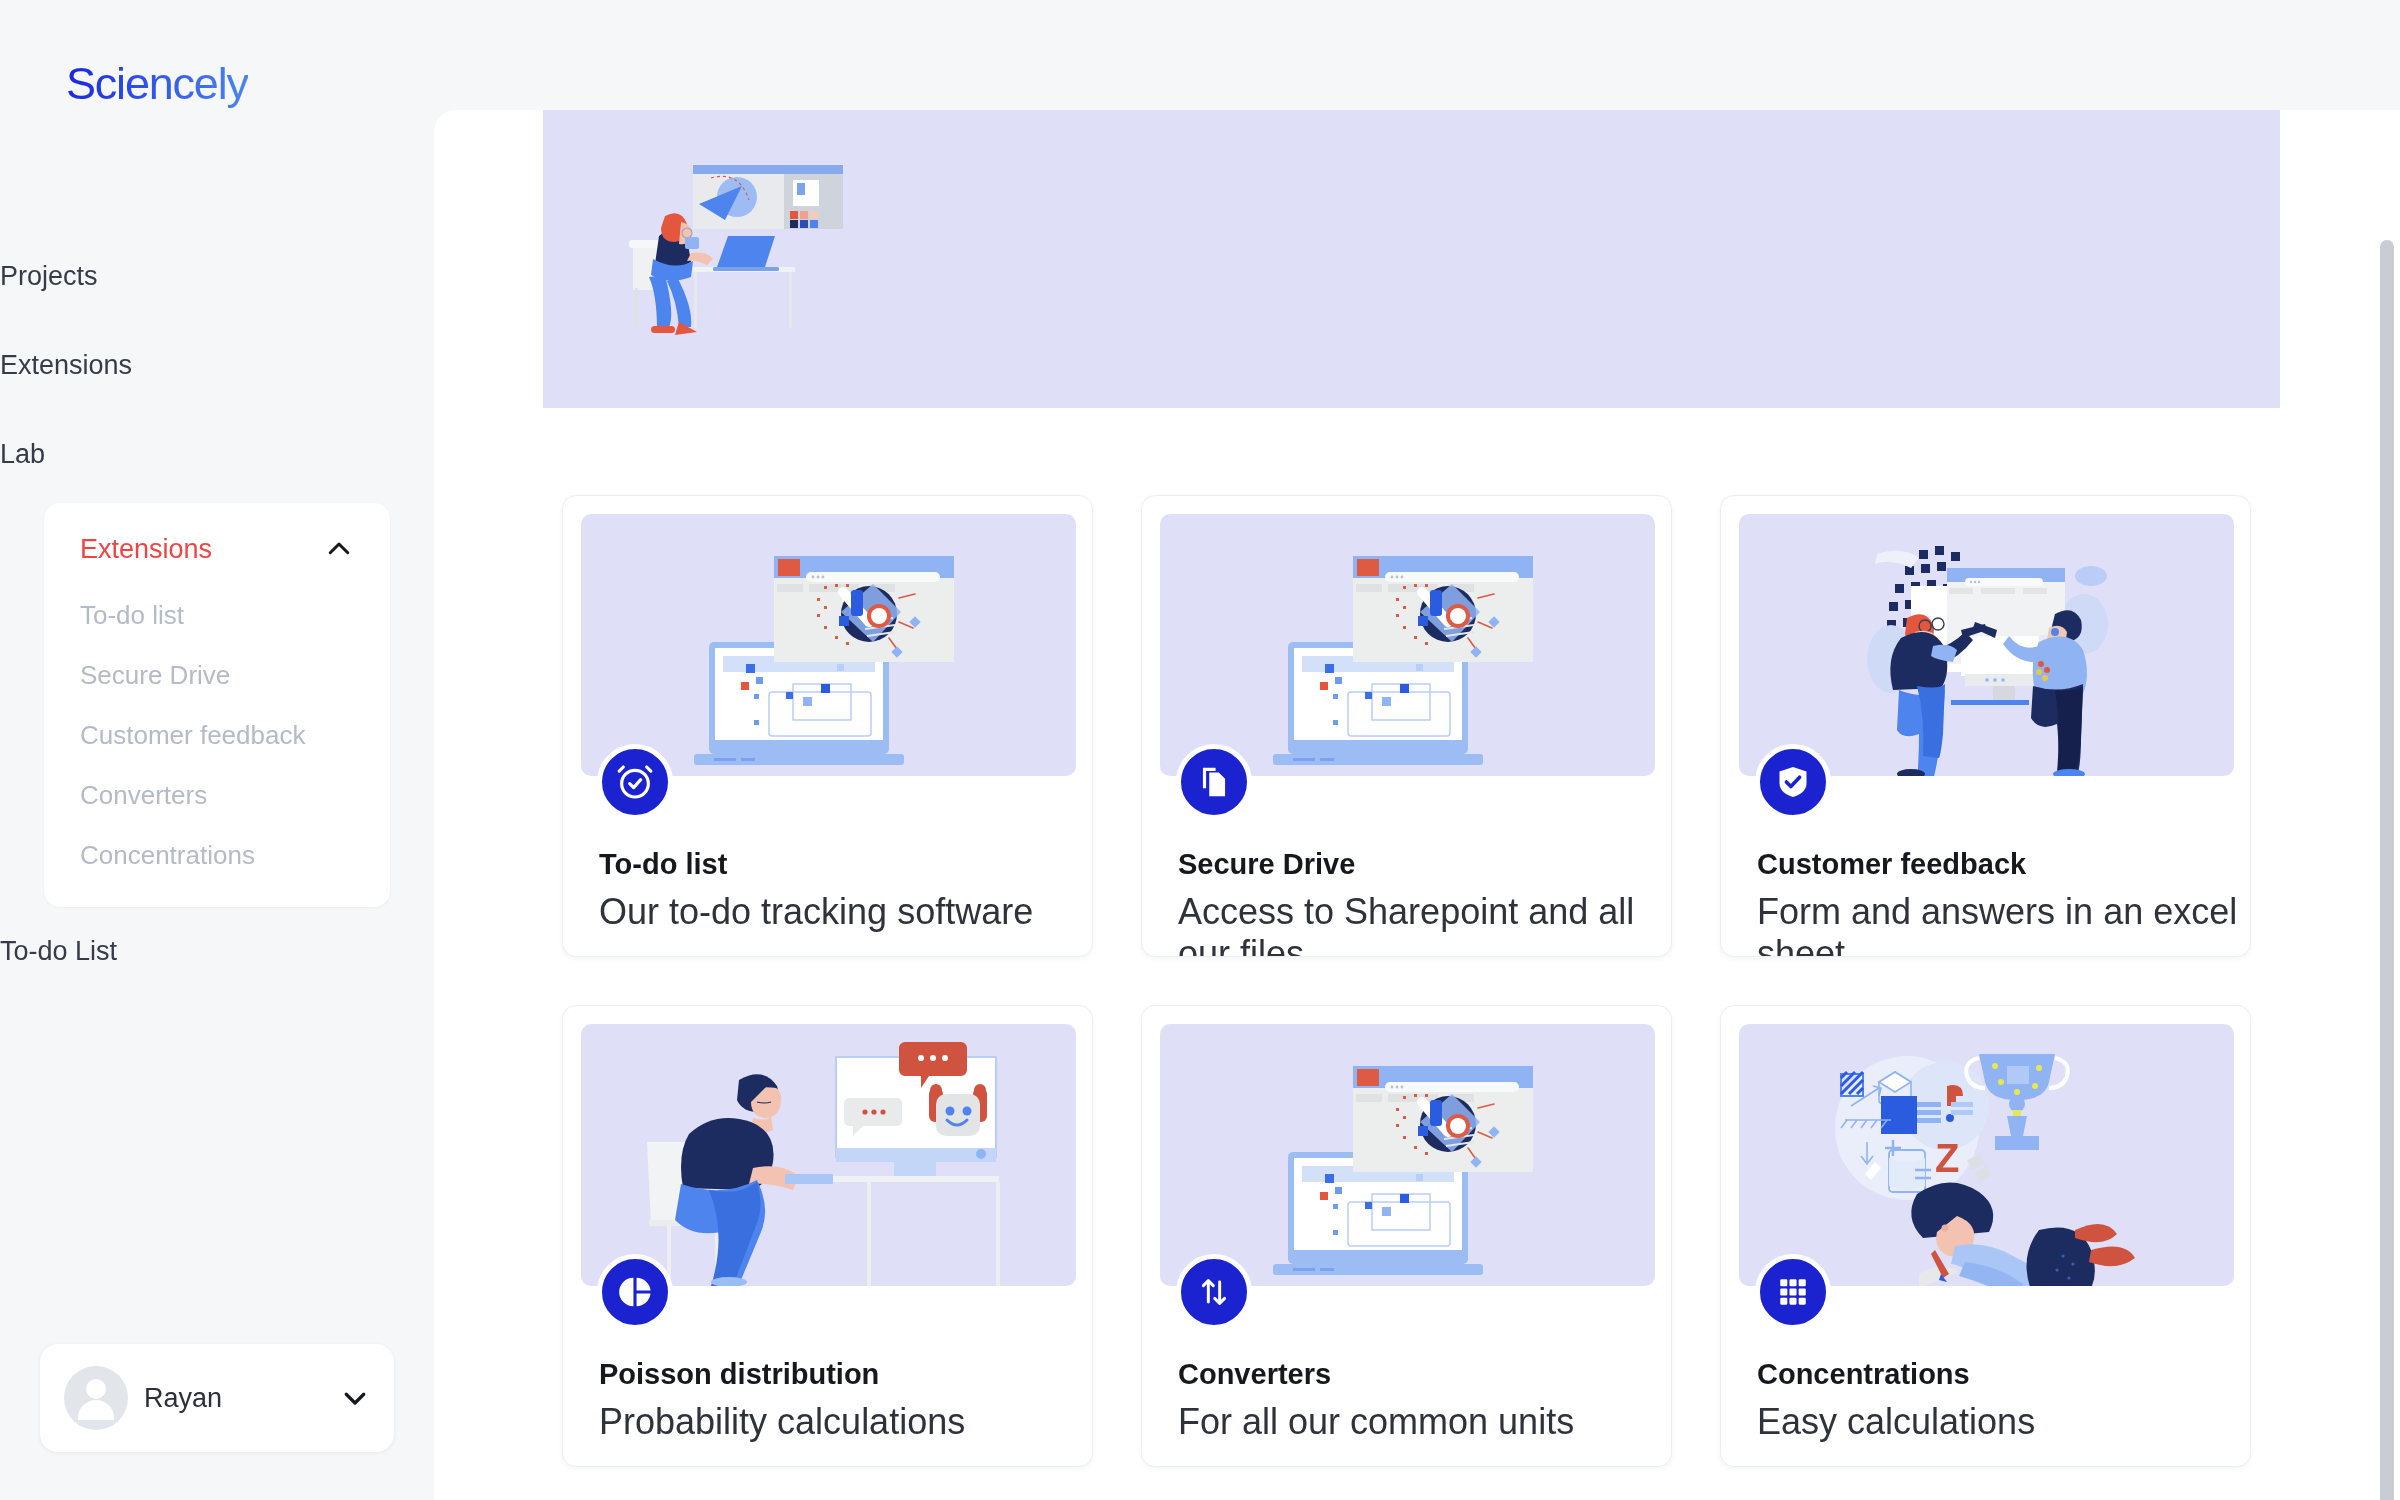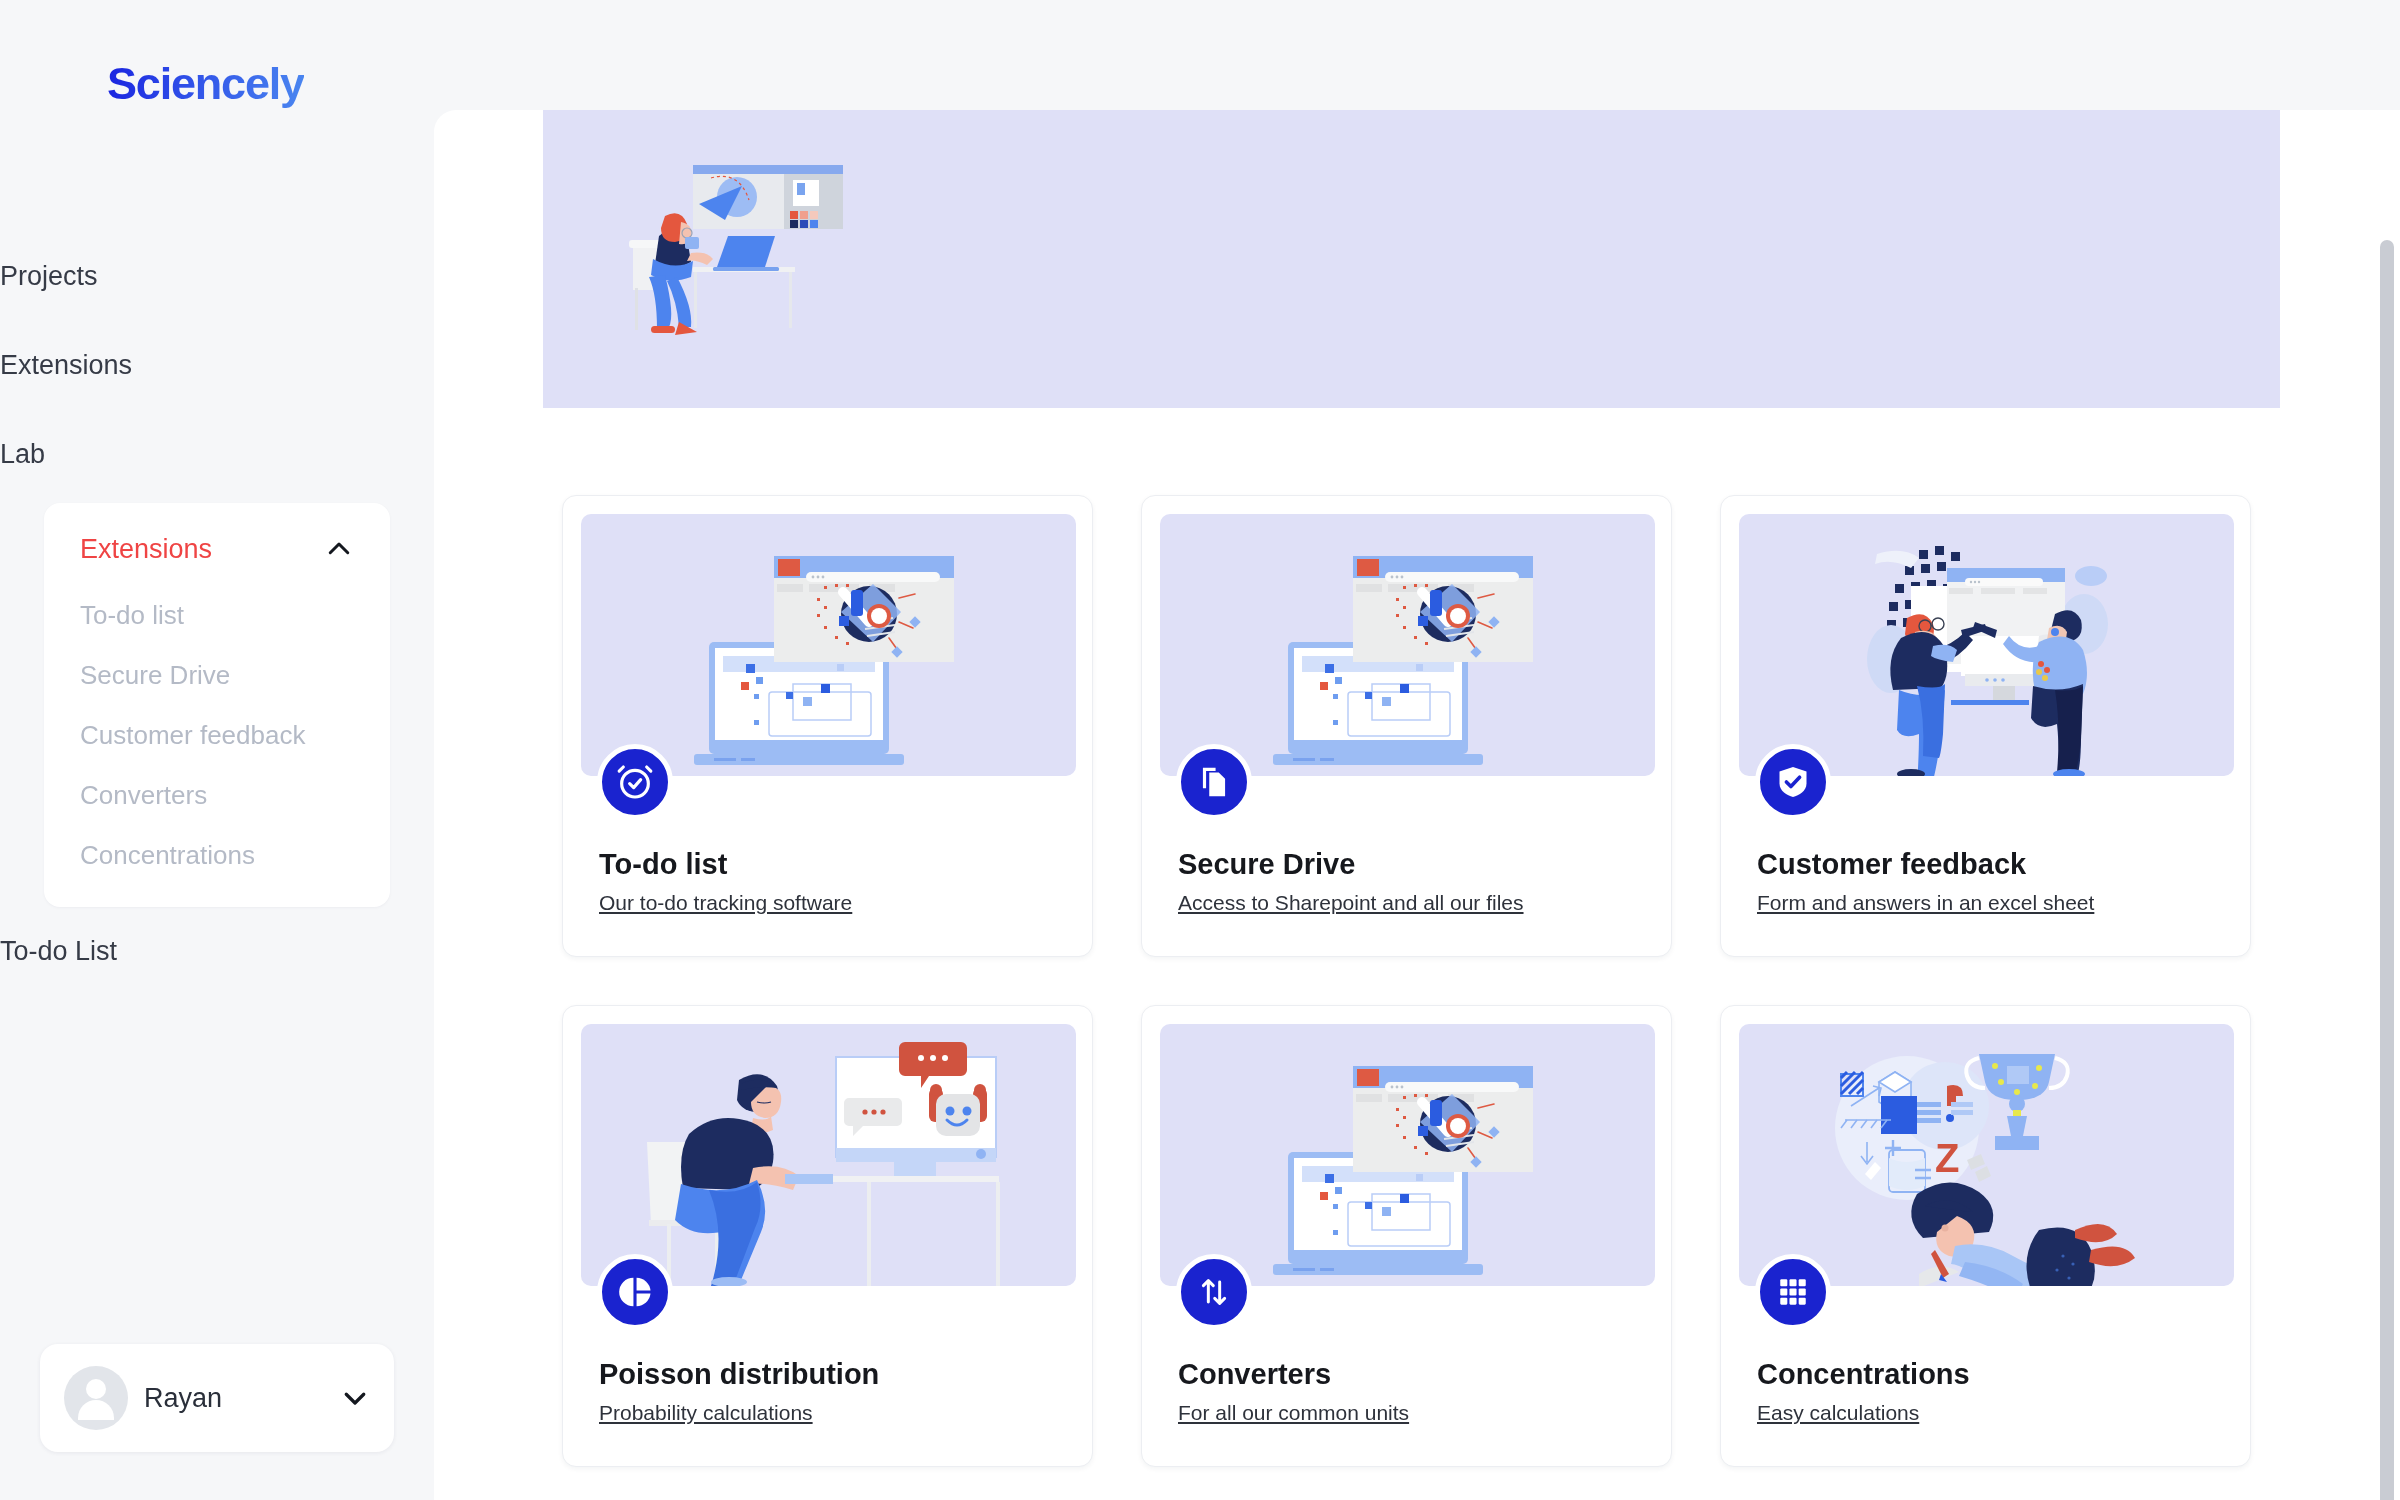--- a/index.html
+++ b/index.html
@@ -13,25 +13,25 @@
 
   
   .sidebar {
     width: 434px; height: 1500px;
     flex: 0 0 434px;
     background: #f6f7f9;
     position: relative;
   }
   .logo {
     position: absolute; left: 66px; top: 58px;
-    font-size: 45px; font-weight: bold;
+    font-size: 45px; font-weight: normal;
     letter-spacing: -1.2px;
     background: linear-gradient(95deg, #1a24e0 0%, #2f4fe8 40%, #4a86f0 100%);
     -webkit-background-clip: text; background-clip: text;
-    -webkit-text-fill-color: transparent; color: #2b43e5; margin-left: 41px;
+    -webkit-text-fill-color: transparent; color: #2b43e5;
   }
   .nav { position: absolute; left: 0; top: 232px; width: 434px; }
   .nav-item {
     height: 89px; display: flex; align-items: center;
     font-size: 27px; color: #363b47;
     cursor: pointer;
   }
   .nav-group {
     margin: 4px 44px 0 44px;
     background: #ffffff;
@@ -124,21 +124,21 @@
     border: 5px solid #fff;
     display: flex; align-items: center; justify-content: center;
     z-index: 3;
   }
   .card-title {
     position: absolute; left: 36px; top: 352px;
     font-size: 29px; font-weight: bold; color: #16181d;
   }
   .card-sub {
     position: absolute; left: 36px; top: 395px;
-    font-size: 21px; color: #2e323b; text-decoration: underline;
+    font-size: 36px; color: #2e323b;
   }
 
   .scrollbar {
     position: absolute; right: 6px; top: 130px;
     width: 14px; height: 1360px;
     background: #c9ccd3; border-radius: 7px;
   }
 </style>
 </head>
 <body>

